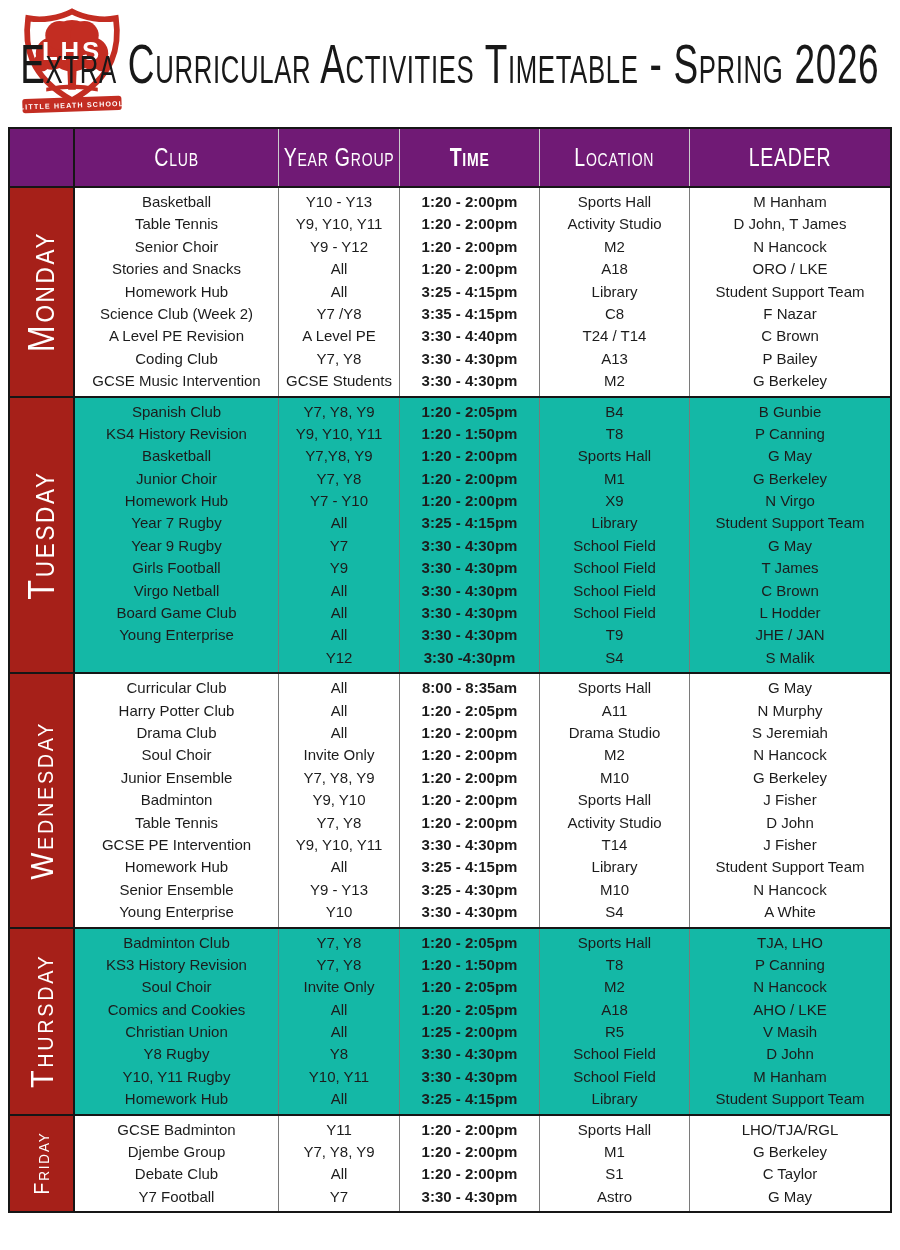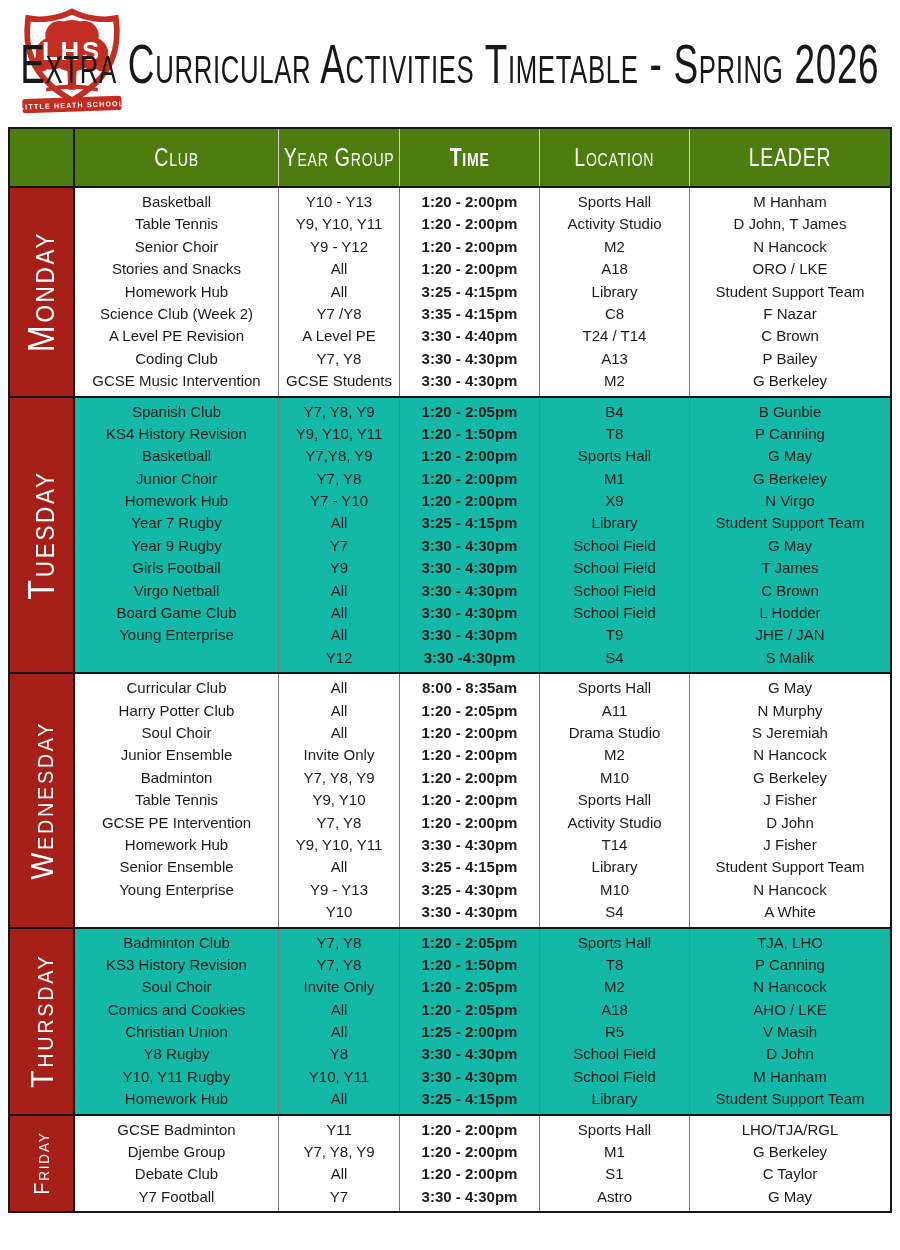--- a/index.html
+++ b/index.html
@@ -89,21 +89,21 @@
       <rect x="13" y="96" width="104" height="15" rx="3" fill="#c32d22"></rect>
       <text x="65" y="107" text-anchor="middle" fill="#ffffff" font-family="Liberation Sans, sans-serif" font-size="7.5" font-weight="bold" letter-spacing="1.2">LITTLE HEATH SCHOOL</text>
     </g>
   </svg>
   <div class="page-title">
     <span class="disp">Extra Curricular Activities Timetable - Spring 2026</span>
   </div>
 </div>
 
 <div class="timetable">
-  <div class="thead" style="background:#4d7c0f;">
+  <div class="thead" style="background:#701a75;">
     <div class="th th-day w-day"></div>
     <div class="th w-club">
       <span class="disp">Club</span>
     </div>
     <div class="th w-year">
       <span class="disp">Year Group</span>
     </div>
     <div class="th w-time">
       <span class="disp">Time</span>
     </div>
@@ -249,20 +249,21 @@
           <div class="cell">S Malik</div>
         </div>
       </div>
       <div class="section sec-wednesday">
         <div class="day-cell" style="background: rgb(166, 32, 25);">
           <span class="day-label">Wednesday</span>
         </div>
         <div class="col col-club w-club">
           <div class="cell">Curricular Club</div>
           <div class="cell">Harry Potter Club</div>
+          <div class="cell">Drama Club</div>
           <div class="cell">Soul Choir</div>
           <div class="cell">Junior Ensemble</div>
           <div class="cell">Badminton</div>
           <div class="cell">Table Tennis</div>
           <div class="cell">GCSE PE Intervention</div>
           <div class="cell">Homework Hub</div>
           <div class="cell">Senior Ensemble</div>
           <div class="cell">Young Enterprise</div>
         </div>
         <div class="col col-year w-year">

